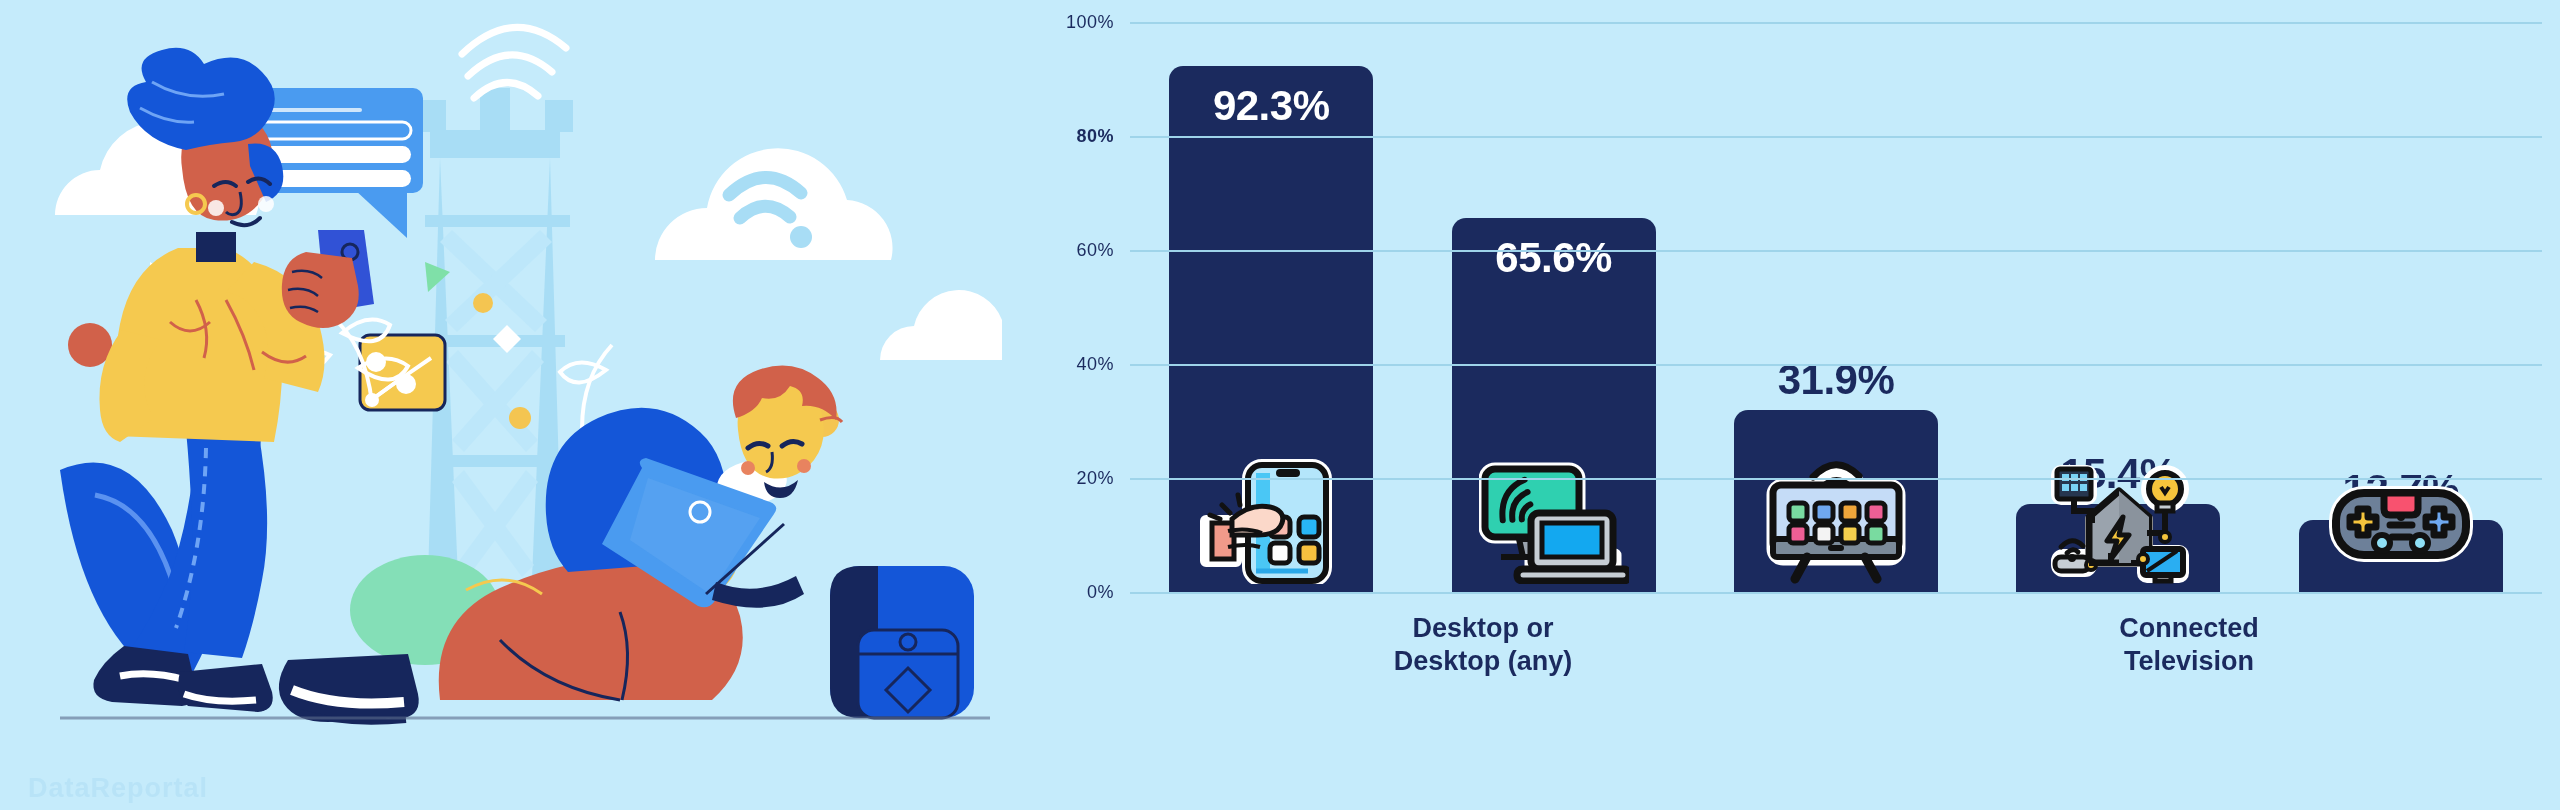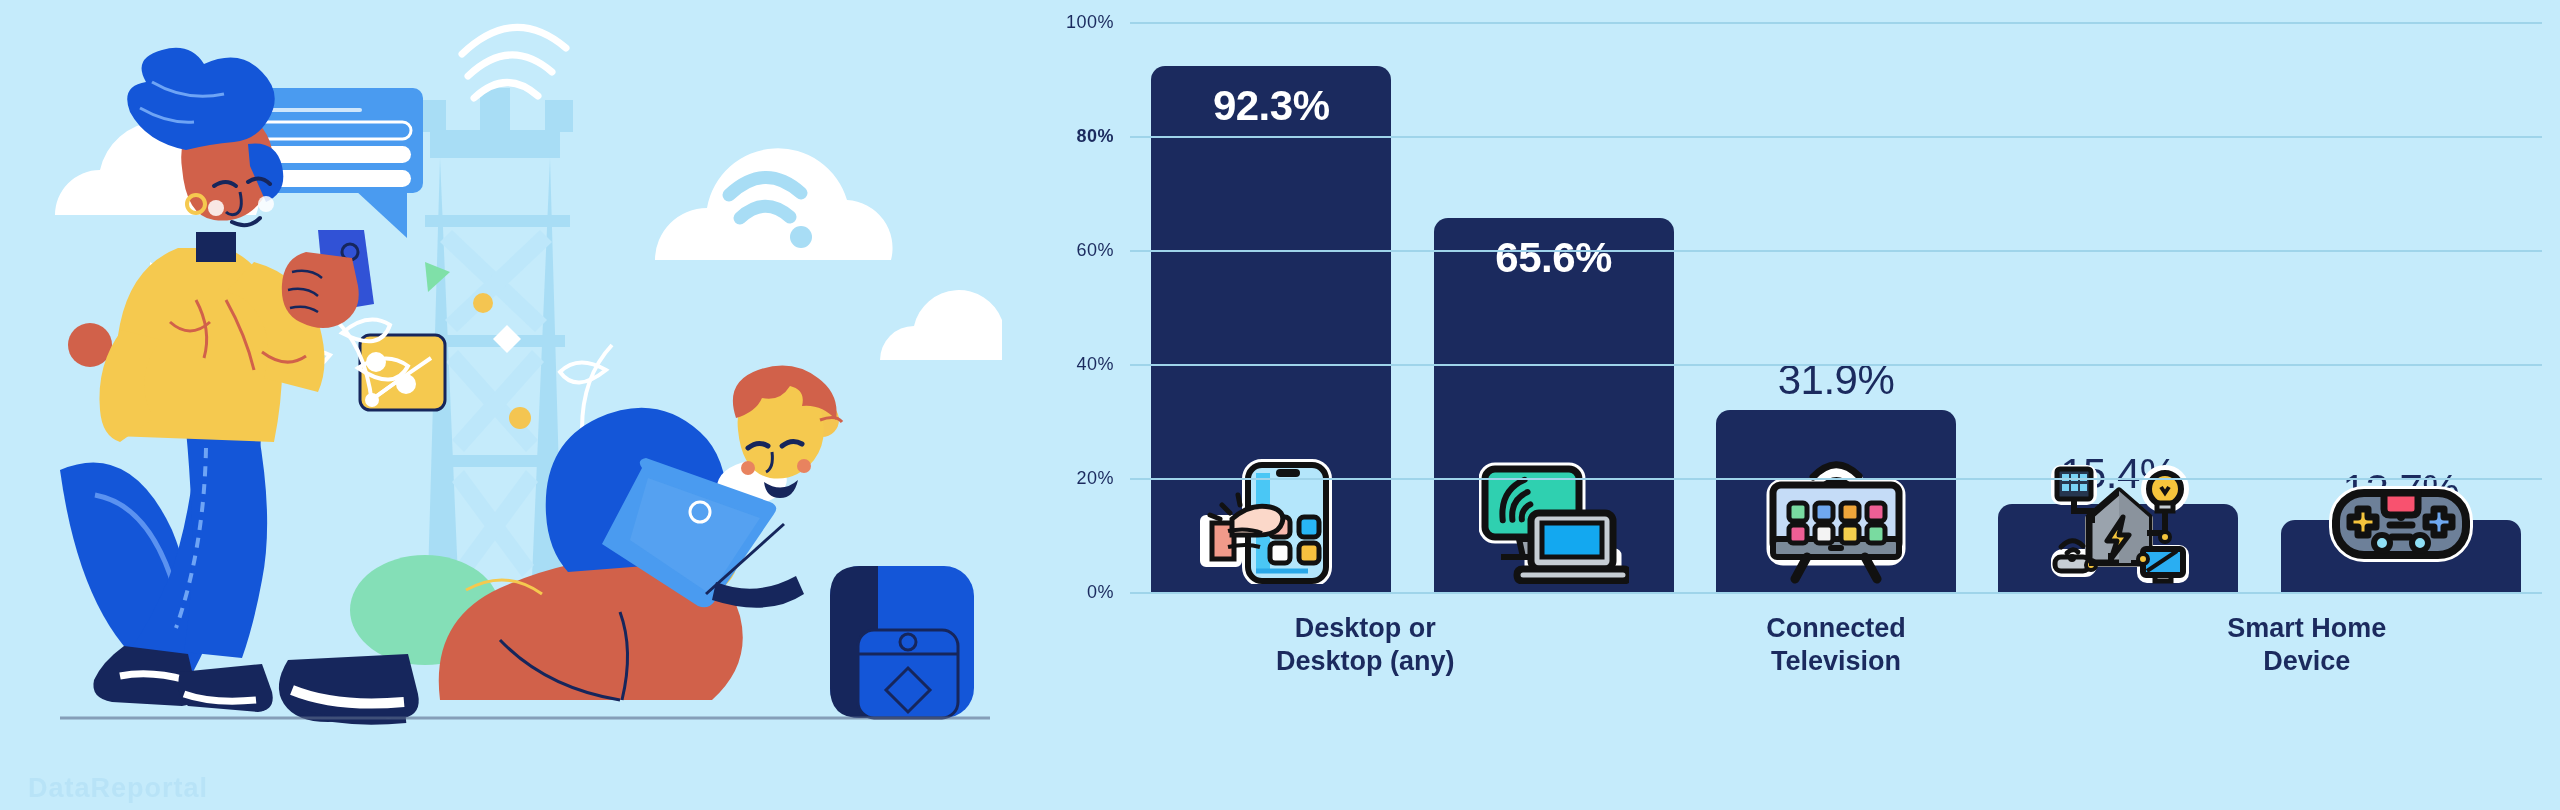--- a/index.html
+++ b/index.html
@@ -51,29 +51,28 @@
     justify-content:flex-end;
     align-items:center;
   }
   .bar{
     width:204px;
     background:#1b2a5e;
     border-radius:14px 14px 0 0;
     position:relative;
     display:flex;
     justify-content:center;
-    padding-left:36px;
   }
   .val-in{
     position:absolute;top:16px;left:0;right:0;text-align:center;
     color:#ffffff;font-size:42px;font-weight:bold;letter-spacing:-.5px;
   }
   .val-out{
     position:absolute;left:0;right:0;text-align:center;
-    color:#1b2a5e;font-size:42px;font-weight:normal;letter-spacing:-.5px;
+    color:#1b2a5e;font-size:42px;font-weight:bold;letter-spacing:-.5px;
     bottom:100%;margin-bottom:6px;
   }
   .bicon{
     position:absolute;bottom:8px;left:50%;transform:translateX(-50%);
     width:150px;height:125px;
   }
   .xlabels{
     position:absolute;
     left:120px;right:18px;top:612px;
     display:flex;
@@ -452,17 +451,16 @@
         <div class="ylab" style="top: 342px;">40%</div>
         <div class="gridline" style="top: 456px;"></div>
         <div class="ylab" style="top: 456px;">20%</div>
         <div class="gridline" style="top: 570px;"></div>
         <div class="ylab" style="top: 570px;">0%</div>
       </div>
 
     <div class="xlabels" id="xlabels">
         <div class="xl"><span>Desktop or</span><br><span>Desktop (any)</span></div>
         <div class="xl"><span>Connected</span><br><span>Television</span></div>
-        <div class="xl"><span>Smart Home</span><br><span>Device</span></div>
       </div>
   </div>
 
 </div>
 
 </body></html>

